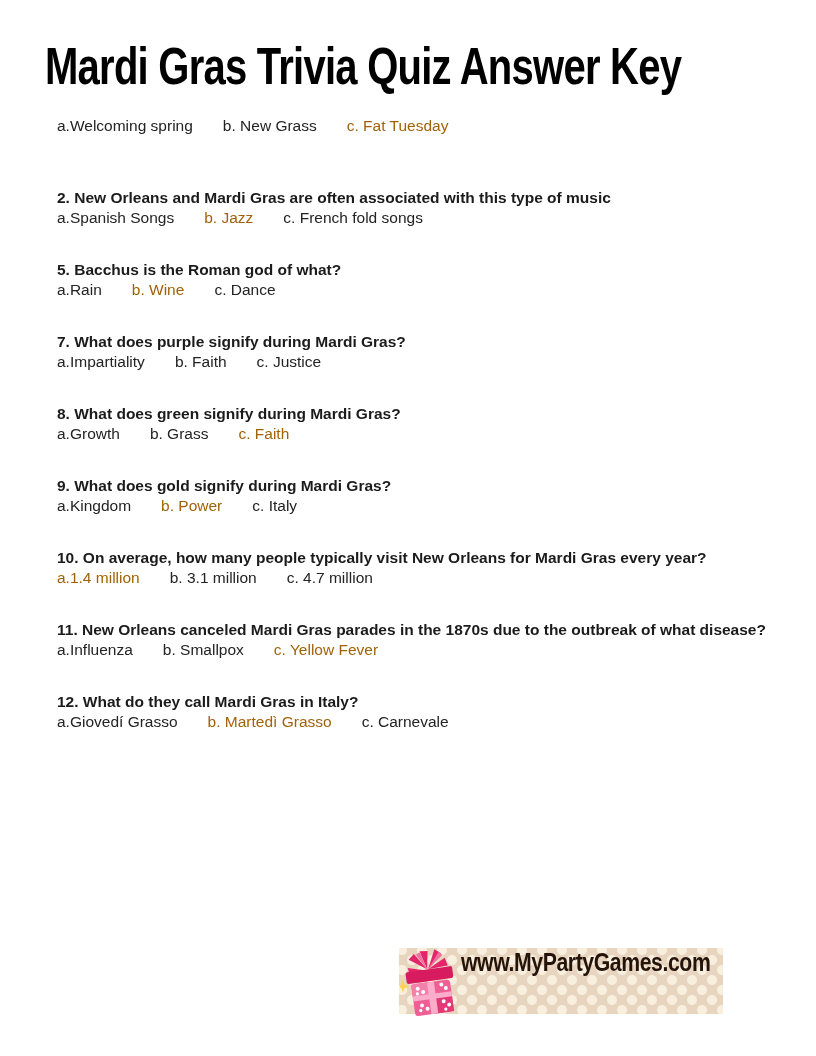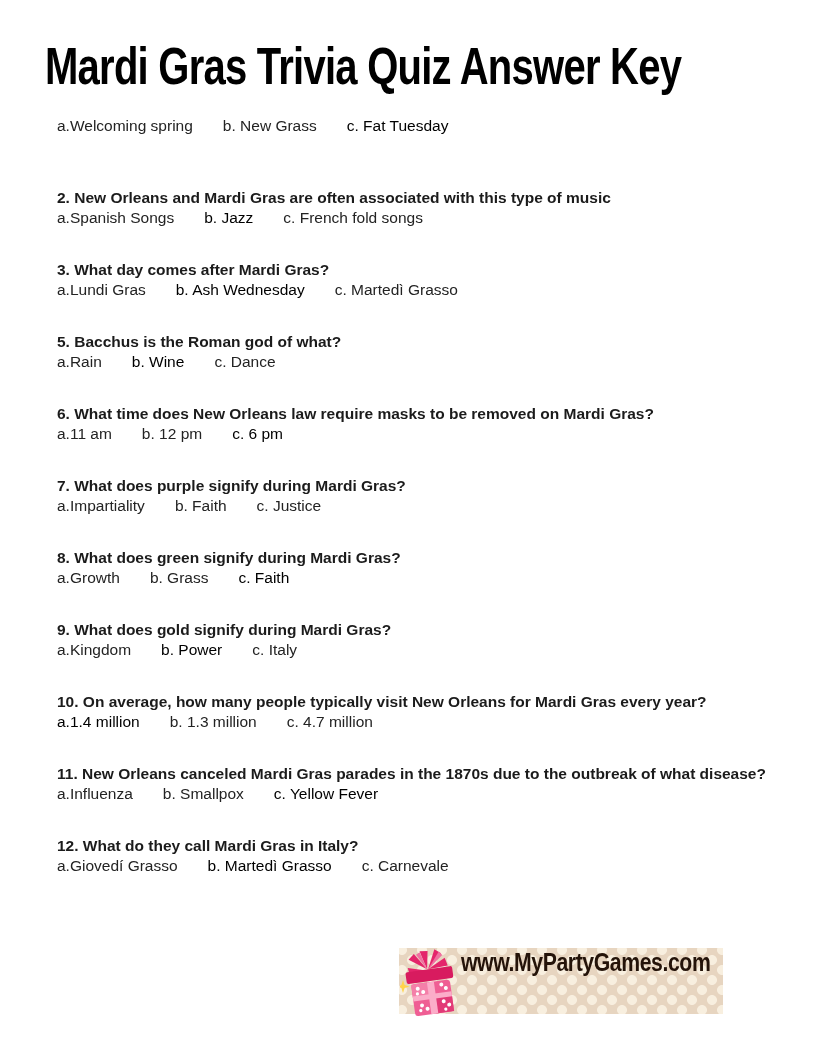--- a/index.html
+++ b/index.html
@@ -40,21 +40,21 @@
     line-height: 20px;
     white-space: nowrap;
   }
   .o-line {
     font-size: 15.5px;
     color: #232323;
     line-height: 20px;
     white-space: nowrap;
   }
   .opt { margin-right: 30px; }
-  .opt.correct { color: #000000; }
+  .opt.correct { color: #a16207; }
   .banner {
     position: absolute;
     left: 399px;
     top: 948px;
     width: 324px;
     height: 66px;
     background-color: #e7d5c0;
     background-image:
       radial-gradient(circle, #f8efdf 4.6px, rgba(0,0,0,0) 5.3px),
       radial-gradient(circle, #f8efdf 4.6px, rgba(0,0,0,0) 5.3px);
@@ -84,54 +84,46 @@
   <div class="questions">
   <div class="question">
     <div class="o-line"><span class="opt">a.Welcoming spring</span><span class="opt">b. New Grass</span><span class="opt correct">c. Fat Tuesday</span></div>
   </div>
 
   <div class="question">
     <div class="q-head">2. New Orleans and Mardi Gras are often associated with this type of music</div>
     <div class="o-line"><span class="opt">a.Spanish Songs</span><span class="opt correct">b. Jazz</span><span class="opt">c. French fold songs</span></div>
   </div>
 
-  <div class="question">
-    <div class="q-head">3. What day comes after Mardi Gras?</div>
-    <div class="o-line"><span class="opt">a.Lundi Gras</span><span class="opt correct">b. Ash Wednesday</span><span class="opt">c. Martedì Grasso</span></div>
-  </div>
 
 
   <div class="question">
     <div class="q-head">5. Bacchus is the Roman god of what?</div>
     <div class="o-line"><span class="opt">a.Rain</span><span class="opt correct">b. Wine</span><span class="opt">c. Dance</span></div>
   </div>
 
-  <div class="question">
-    <div class="q-head">6. What time does New Orleans law require masks to be removed on Mardi Gras?</div>
-    <div class="o-line"><span class="opt">a.11 am</span><span class="opt">b. 12 pm</span><span class="opt correct">c. 6 pm</span></div>
-  </div>
 
   <div class="question">
     <div class="q-head">7. What does purple signify during Mardi Gras?</div>
     <div class="o-line"><span class="opt">a.Impartiality</span><span class="opt">b.  Faith</span><span class="opt">c. Justice</span></div>
   </div>
 
   <div class="question">
     <div class="q-head">8. What does green signify during Mardi Gras?</div>
     <div class="o-line"><span class="opt">a.Growth</span><span class="opt">b. Grass</span><span class="opt correct">c. Faith</span></div>
   </div>
 
   <div class="question">
     <div class="q-head">9. What does gold signify during Mardi Gras?</div>
     <div class="o-line"><span class="opt">a.Kingdom</span><span class="opt correct">b. Power</span><span class="opt">c. Italy</span></div>
   </div>
 
   <div class="question">
     <div class="q-head">10. On average, how many people typically visit New Orleans for Mardi Gras every year?</div>
-    <div class="o-line"><span class="opt correct">a.1.4 million</span><span class="opt">b. 1.3 million</span><span class="opt">c. 4.7 million</span></div>
+    <div class="o-line"><span class="opt correct">a.1.4 million</span><span class="opt">b. 3.1 million</span><span class="opt">c. 4.7 million</span></div>
   </div>
 
   <div class="question">
     <div class="q-head">11. New Orleans canceled Mardi Gras parades in the 1870s due to the outbreak of what disease?</div>
     <div class="o-line"><span class="opt">a.Influenza</span><span class="opt">b. Smallpox</span><span class="opt correct">c. Yellow Fever</span></div>
   </div>
 
   <div class="question">
     <div class="q-head">12. What do they call Mardi Gras in Italy?</div>
     <div class="o-line"><span class="opt">a.Giovedí Grasso</span><span class="opt correct">b. Martedì Grasso</span><span class="opt">c. Carnevale</span></div>

